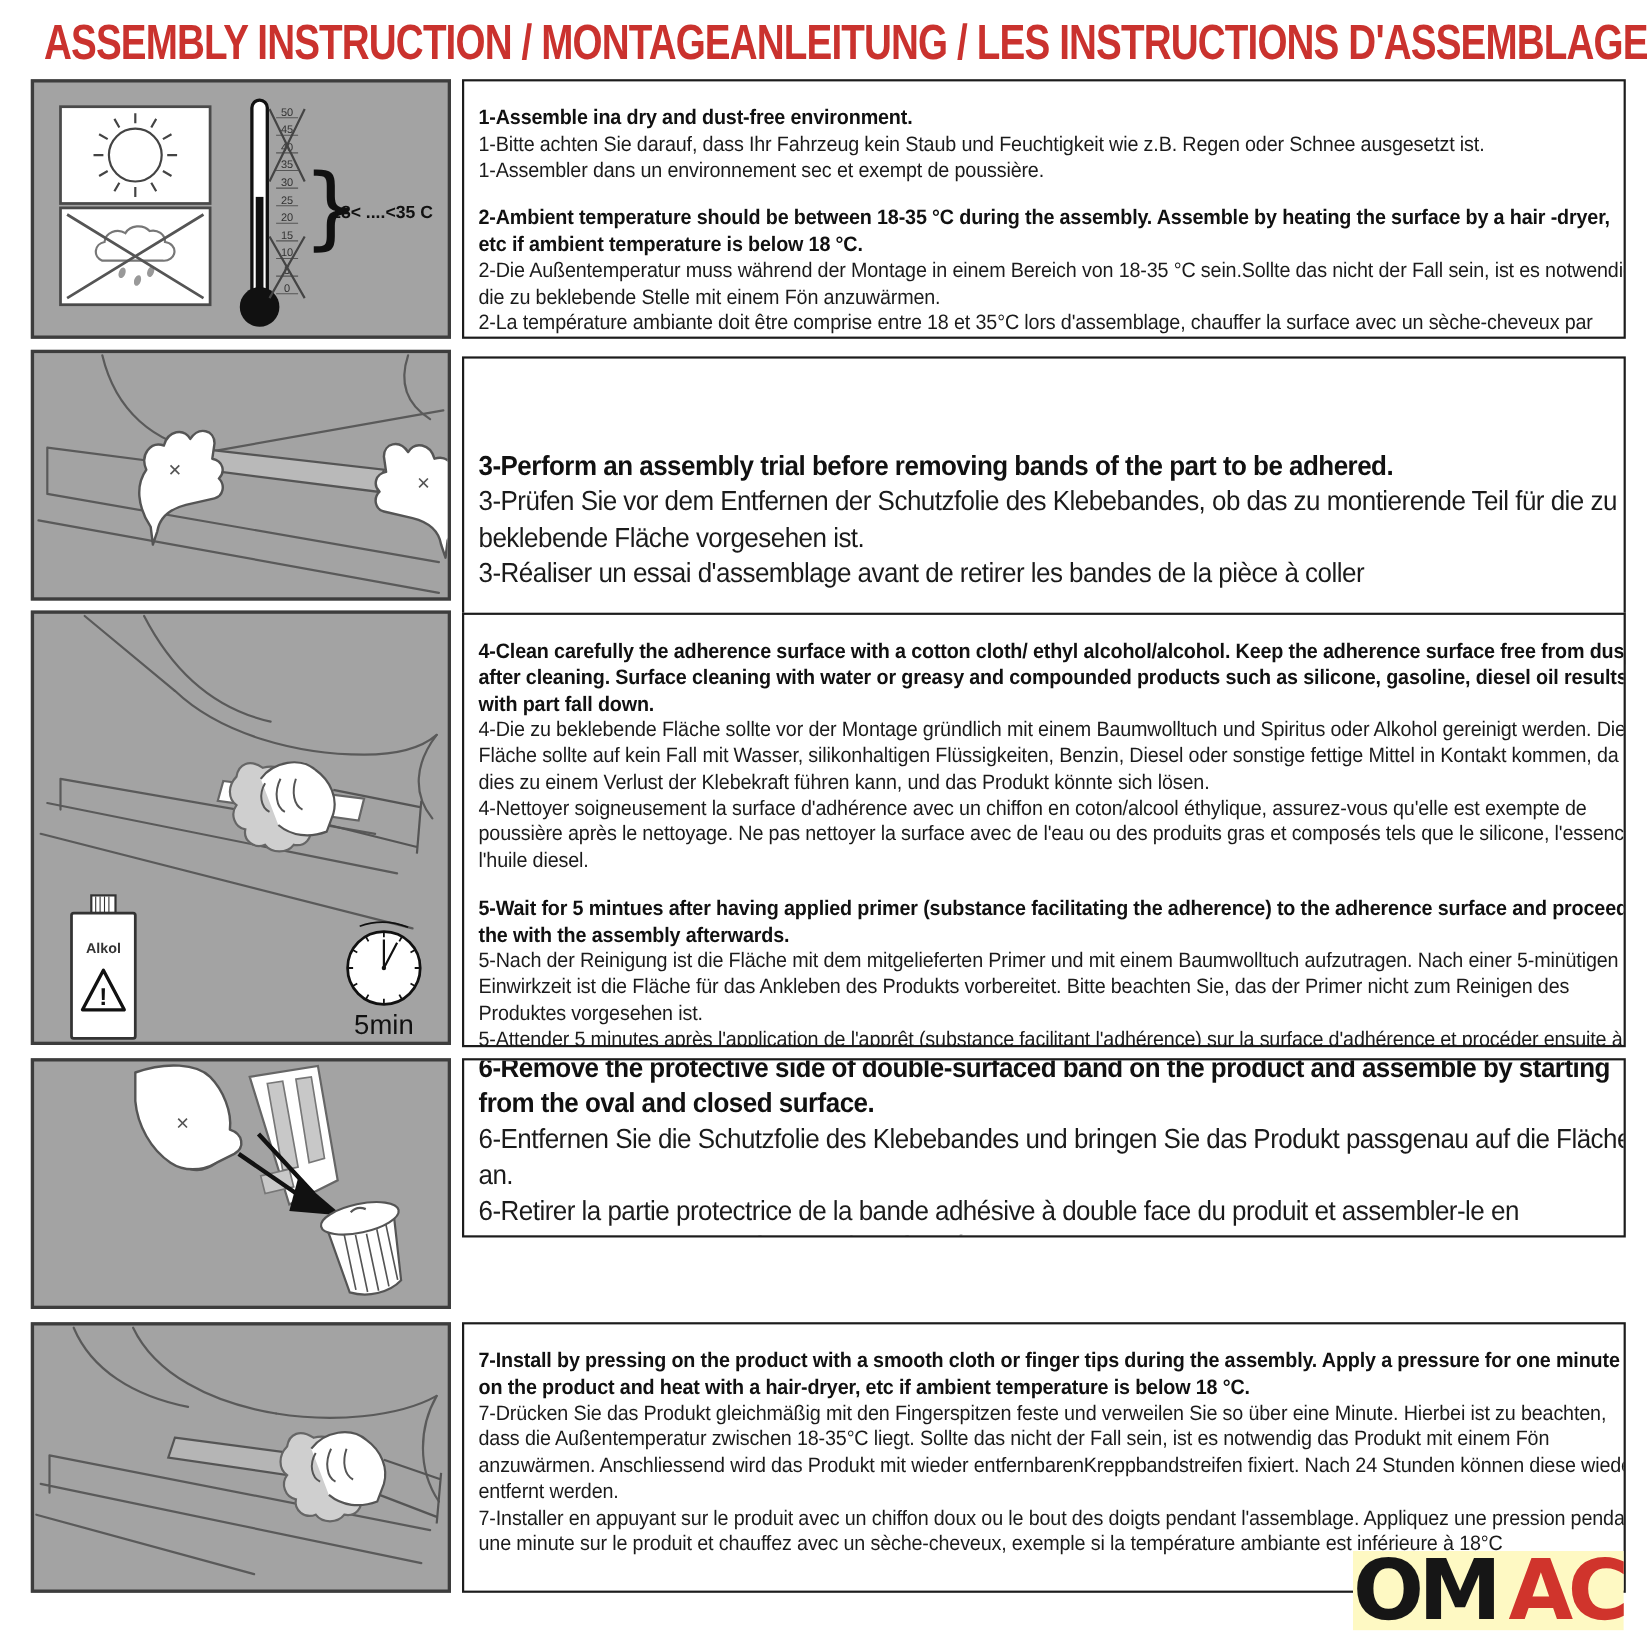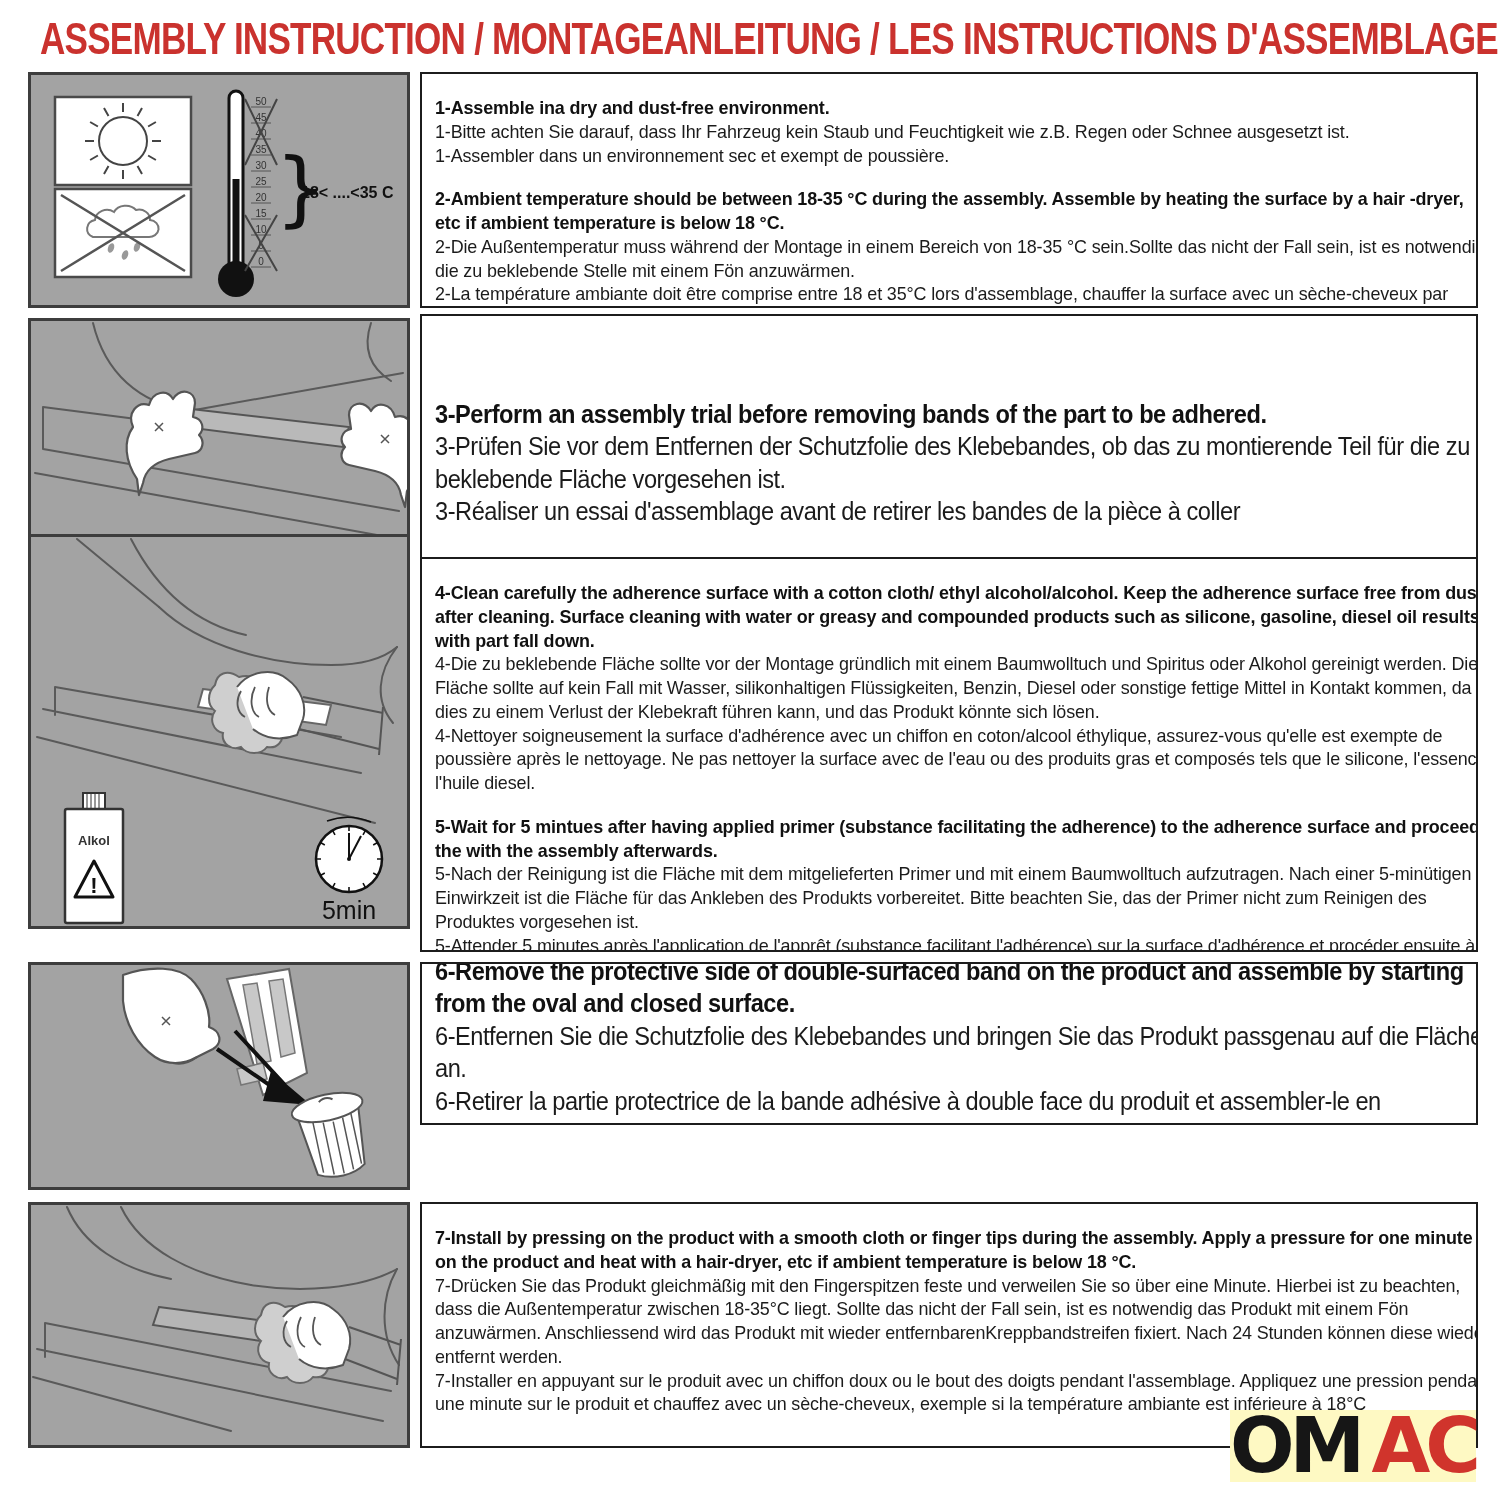--- a/index.html
+++ b/index.html
@@ -115,29 +115,29 @@
       <path d="M62,2 C74,52 108,82 158,90"></path>
       <path d="M158,90 L372,52"></path>
       <path d="M340,2 C332,26 338,46 360,60"></path>
       <path d="M12,86 L12,128 M12,86 L152,104 M12,128 L368,190 M4,152 L368,218"></path>
     </g>
     <polygon points="160,88 318,106 312,126 154,106" fill="#b9b9b9" stroke="#555" stroke-width="2"></polygon>
     <use href="#grip" transform="translate(78,62)"></use>
     <use href="#grip" transform="translate(404,74) scale(-1,1)"></use>
   </svg>
 </div>
-<div class="txtbox center big" style="top:314px;height:280px">
+<div class="txtbox center big" style="top:324px;height:280px">
   <div class="tx">
     <p class="ln b">3-Perform an assembly trial before removing bands of the part to be adhered.</p>
     <p class="ln">3-Prüfen Sie vor dem Entfernen der Schutzfolie des Klebebandes, ob das zu montierende Teil für die zu beklebende Fläche vorgesehen ist.</p>
     <p class="ln">3-Réaliser un essai d'assemblage avant de retirer les bandes de la pièce à coller</p>
   </div>
 </div>
 
-<div class="figbox" style="top:534px;height:395px">
+<div class="figbox" style="top:555px;height:395px">
   <svg viewBox="0 0 376 389" width="376" height="389">
     <defs>
       <g id="wipe">
         <path d="M8,28 C0,36 0,48 8,54 C2,62 6,74 16,76 C14,86 24,94 34,90 C40,98 54,98 60,90 C70,92 78,84 74,74 L66,40 C60,24 46,16 32,20 C20,12 10,16 8,28 Z" fill="#cfcfcf" stroke="#666" stroke-width="2"></path>
         <path d="M30,30 C42,14 66,10 80,22 C94,32 100,48 96,62 L90,78 C74,84 58,82 46,72" fill="#fff" stroke="#555" stroke-width="2"></path>
         <path d="M34,34 C28,44 30,56 38,60 M48,30 C42,42 44,56 52,60 M62,30 C58,42 60,54 68,58" fill="none" stroke="#555" stroke-width="1.8"></path>
       </g>
     </defs>
     <g fill="none" stroke="#5a5a5a" stroke-width="2" stroke-linecap="round">
       <path d="M46,2 L128,70"></path>

